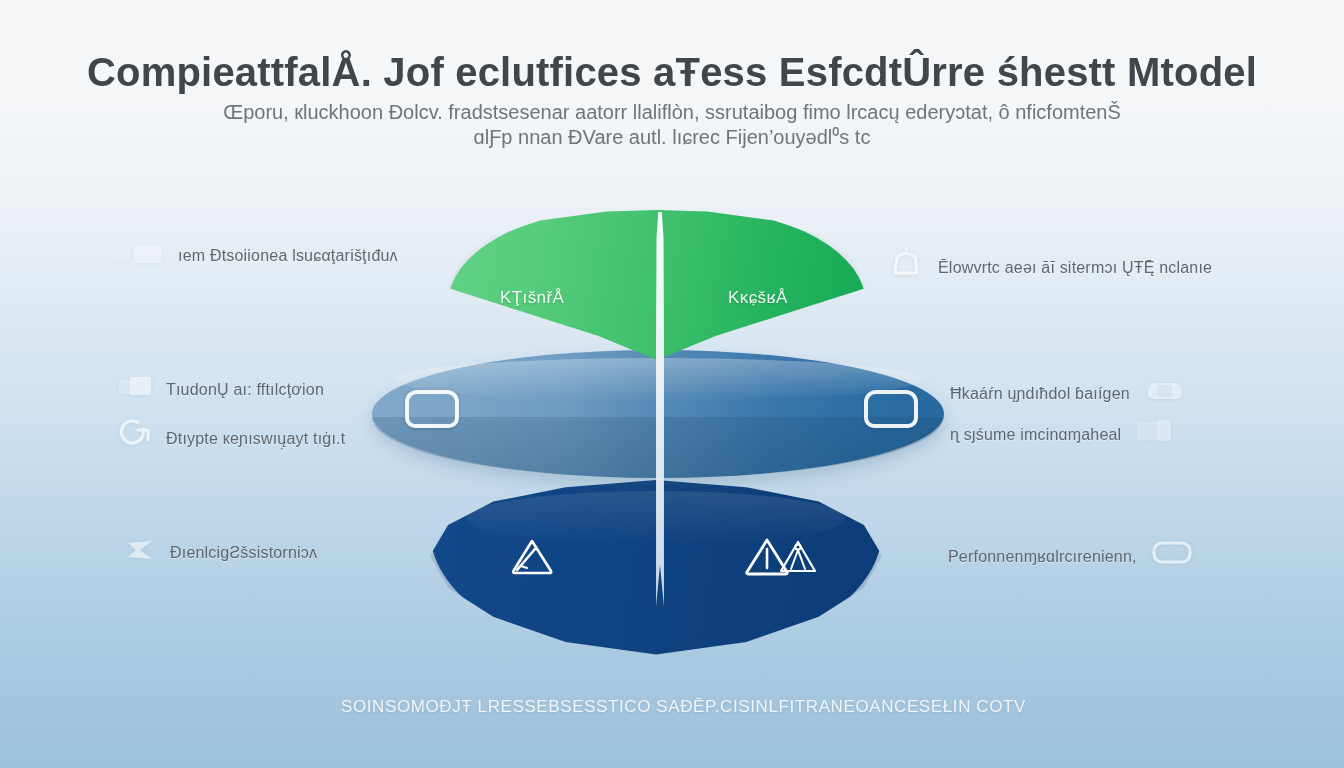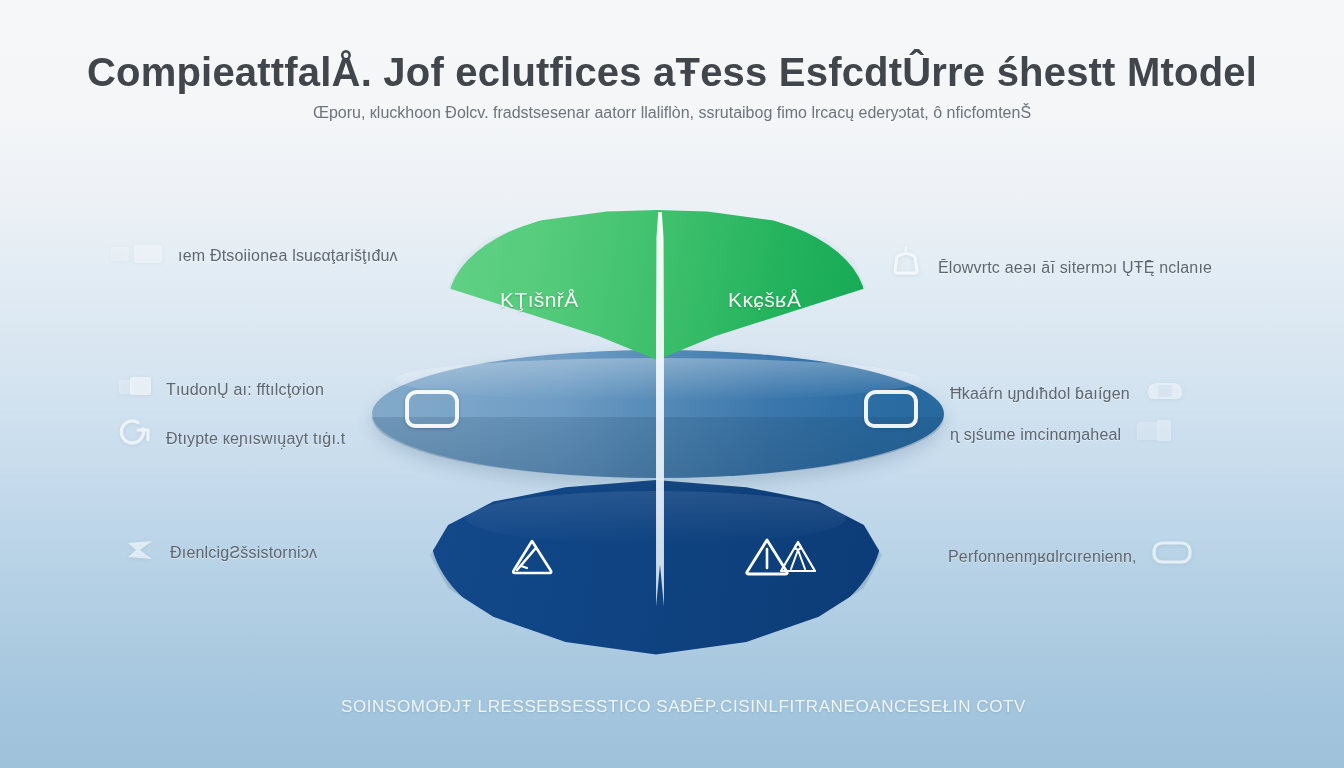--- a/index.html
+++ b/index.html
@@ -26,21 +26,21 @@
 
   
   .title{
     position:absolute;left:0;right:0;top:50px;text-align:center;
     font-size:40px;font-weight:bold;color:#41464c;letter-spacing:.2px;
     text-shadow:0 1px 0 rgba(255,255,255,.6);
   }
   .subtitle{
     position:absolute;left:50%;transform:translateX(-50%);top:100px;
     width:920px;text-align:center;
-    font-size:16px;line-height:25px;color:#6d747c;font-weight:400;
+    font-size:20px;line-height:25px;color:#6d747c;font-weight:400;
   }
 
   
   .diagram{position:absolute;left:0;top:0;width:1344px;height:768px;}
   .layer{position:absolute;}
 
   
   .green-lens{
     left:448px;top:210px;width:418px;height:150px;
     background:linear-gradient(100deg,#62d186 0%,#56cc7c 22%,#3dbf6b 52%,#23b25d 78%,#17a955 100%);
@@ -83,21 +83,21 @@
   .spine{
     position:absolute;left:649px;top:212px;width:22px;height:420px;
     background:linear-gradient(180deg,#ffffff 0%,#f4f8fb 35%,#e6eef5 65%,#d4e2ee 88%,#c7d9e9 100%);
     clip-path:polygon(42% 0%, 58% 0%, 66% 6%, 68% 30%, 68% 94%, 50% 84%, 32% 94%, 32% 30%, 34% 6%);
     opacity:.95;
     filter:drop-shadow(0 0 4px rgba(255,255,255,.8));
   }
 
   
   .green-label{
-    position:absolute;top:288px;font-size:21px;color:rgba(255,255,255,.93);
+    position:absolute;top:288px;font-size:17px;color:rgba(255,255,255,.93);
     letter-spacing:.4px;text-shadow:0 1px 2px rgba(20,80,45,.35);
     white-space:nowrap;
   }
   .green-label.left{left:500px;}
   .green-label.right{left:728px;}
 
   
   .pill-icon{
     position:absolute;top:390px;width:46px;height:30px;
     border:4px solid rgba(255,255,255,.92);border-radius:12px 12px 10px 10px;
@@ -148,20 +148,21 @@
   }
 </style>
 </head>
 <body>
 
 <div id="stage">
 
   <div class="title">CompieattfalÅ. Jof eclutfices aŦess EsfcdtÛrre śhestt Mtodel</div>
   <div class="subtitle">
     <div>Œporu, кluckhoon Đolcv. fradstsesenar aatorr llaliflòn, ssrutaibog fimo lrcacų ederyɔtat, ô nficfomtenŠ</div>
+    <div>ɑlƑp nnan ĐVare autl. lıɕrec Fijen’ouyədl⁰s tc</div>
   </div>
 
   <div class="diagram">
 
     <div class="layer navy-fan"></div>
 
     <div class="layer blue-ellipse"></div>
 
     <div class="layer green-lens"></div>
 

